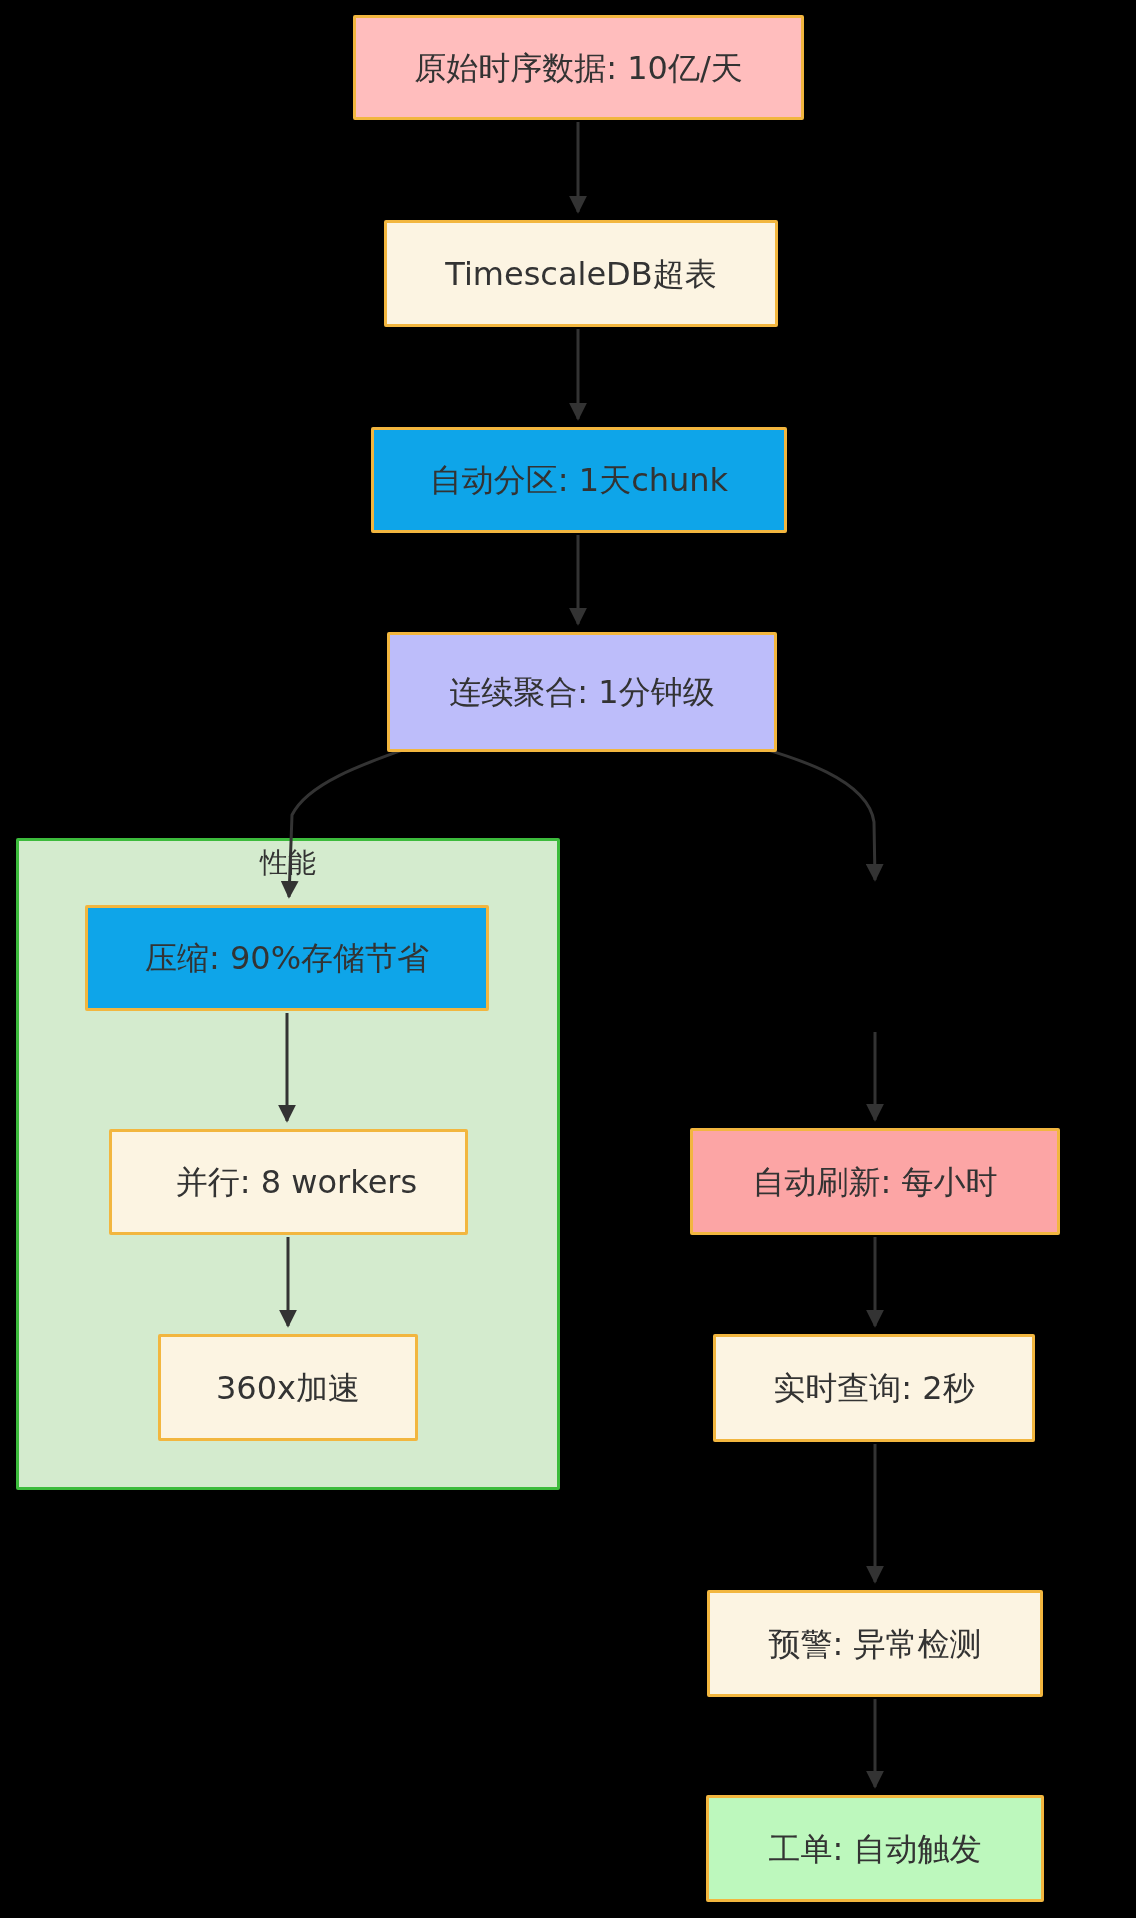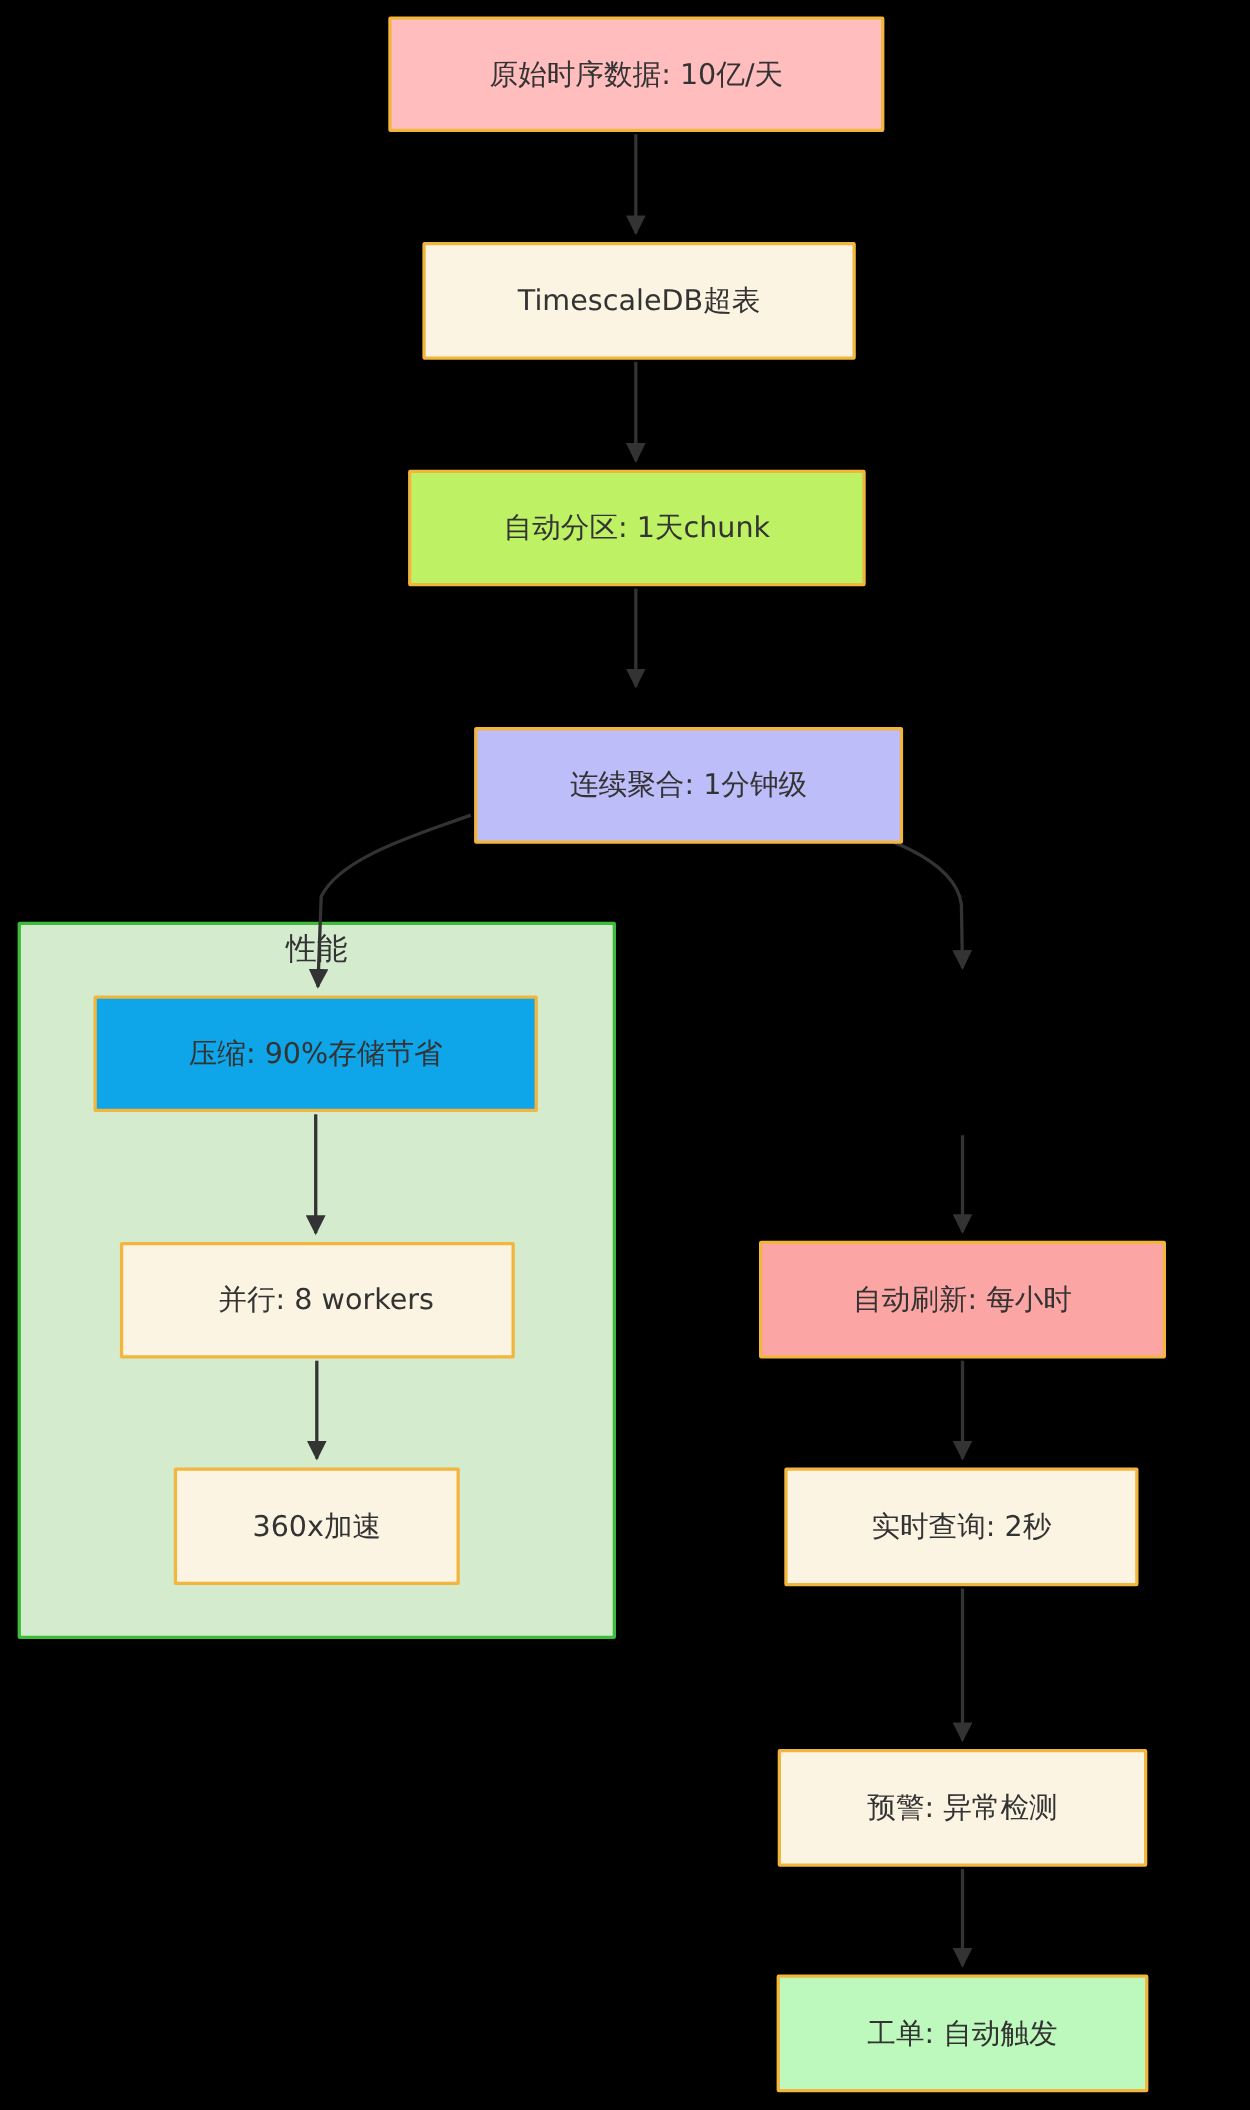--- a/index.html
+++ b/index.html
@@ -13,40 +13,40 @@
   .edges{position:absolute;left:0;top:0;z-index:2;}
   .edges path.edge{fill:none;stroke:var(--edge-color,#333);stroke-width:3px;}
   .node{
     position:absolute;z-index:3;
     box-sizing:border-box;
     border:3px solid var(--node-border,#F2B63F);
     border-radius:2px;
     display:flex;align-items:center;justify-content:center;
     text-align:left;
     color:var(--text-color,#333);
-    font-size:26px;line-height:38px;
+    font-size:32px;line-height:38px;
     white-space:pre-line;
   }
   .cluster{
     position:absolute;z-index:1;
     box-sizing:border-box;
     border:3px solid var(--cluster-border,#3CBB3C);
     border-radius:2px;
   }
   .cluster-label{
     position:absolute;z-index:4;
     text-align:center;
     color:var(--text-color,#333);
     font-size:28px;line-height:34px;
   }
   
   .n-raw       {left:353px;top:15px;  width:451px;height:105px;}
   .n-hypertable{left:384px;top:220px; width:394px;height:107px;}
   .n-partition {left:371px;top:427px; width:416px;height:106px;}
-  .n-cagg      {left:387px;top:661px; width:390px;height:106px;margin-left:44px;}
+  .n-cagg      {left:387px;top:632px; width:390px;height:120px;}
   .cl-perf     {left:16px; top:838px; width:544px;height:652px;}
   .cl-perf-label{left:16px;top:846px; width:544px;}
   .n-compress  {left:85px; top:905px; width:404px;height:106px;}
   .n-parallel  {left:109px;top:1129px;width:359px;height:106px;}
   .n-speedup   {left:158px;top:1334px;width:260px;height:107px;}
   .n-matview   {left:629px;top:888px; width:493px;height:142px;}
   .n-refresh   {left:690px;top:1128px;width:370px;height:107px;}
   .n-query     {left:713px;top:1334px;width:322px;height:108px;}
   .n-alert     {left:707px;top:1590px;width:336px;height:107px;}
   .n-ticket    {left:706px;top:1795px;width:338px;height:107px;}
@@ -74,21 +74,21 @@
     <path class="edge" d="M875 1032 L875 1120" marker-end="url(#arrow)"></path>
     <path class="edge" d="M875 1237 L875 1326" marker-end="url(#arrow)"></path>
     <path class="edge" d="M875 1444 L875 1582" marker-end="url(#arrow)"></path>
     <path class="edge" d="M875 1699 L875 1787" marker-end="url(#arrow)"></path>
   </svg>
 
   <div class="node n-raw" style="background: rgb(255, 189, 189);">原始时序数据: 10亿/天</div>
 
   <div class="node n-hypertable" style="background: rgb(252, 244, 226);">TimescaleDB超表</div>
 
-  <div class="node n-partition" style="background: #bef264;">自动分区: 1天chunk</div>
+  <div class="node n-partition" style="background: #0ea5e9;">自动分区: 1天chunk</div>
 
   <div class="node n-cagg" style="background: rgb(189, 189, 250);">连续聚合: 1分钟级</div>
 
   <div class="cluster-label cl-perf-label">性能</div>
 
   <div class="node n-compress" style="background: #0ea5e9;">压缩: 90%存储节省</div>
 
   <div class="node n-parallel" style="background: rgb(252, 244, 226); padding-left: 16px;">并行: 8 workers</div>
 
   <div class="node n-speedup" style="background: rgb(252, 244, 226);">360x加速</div>

